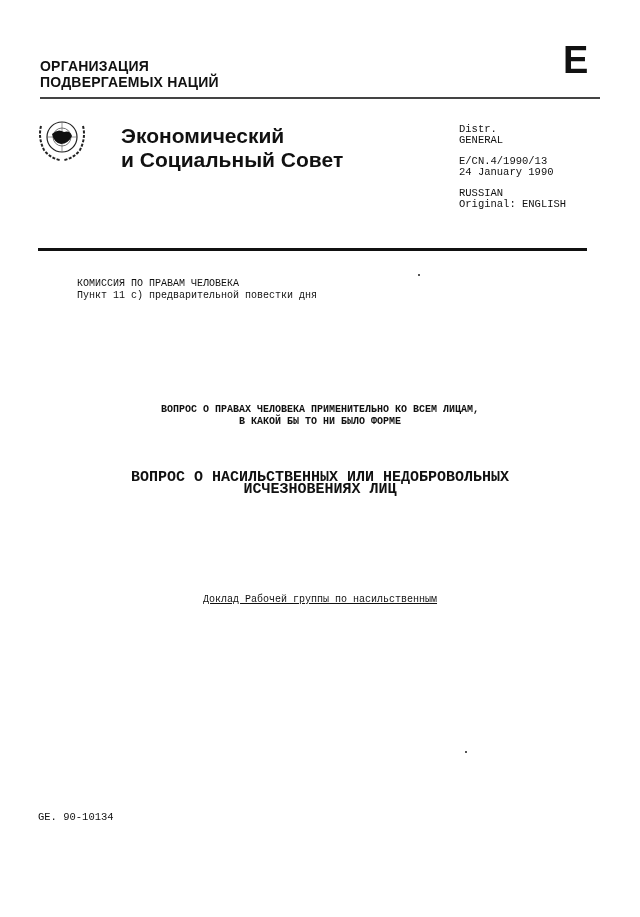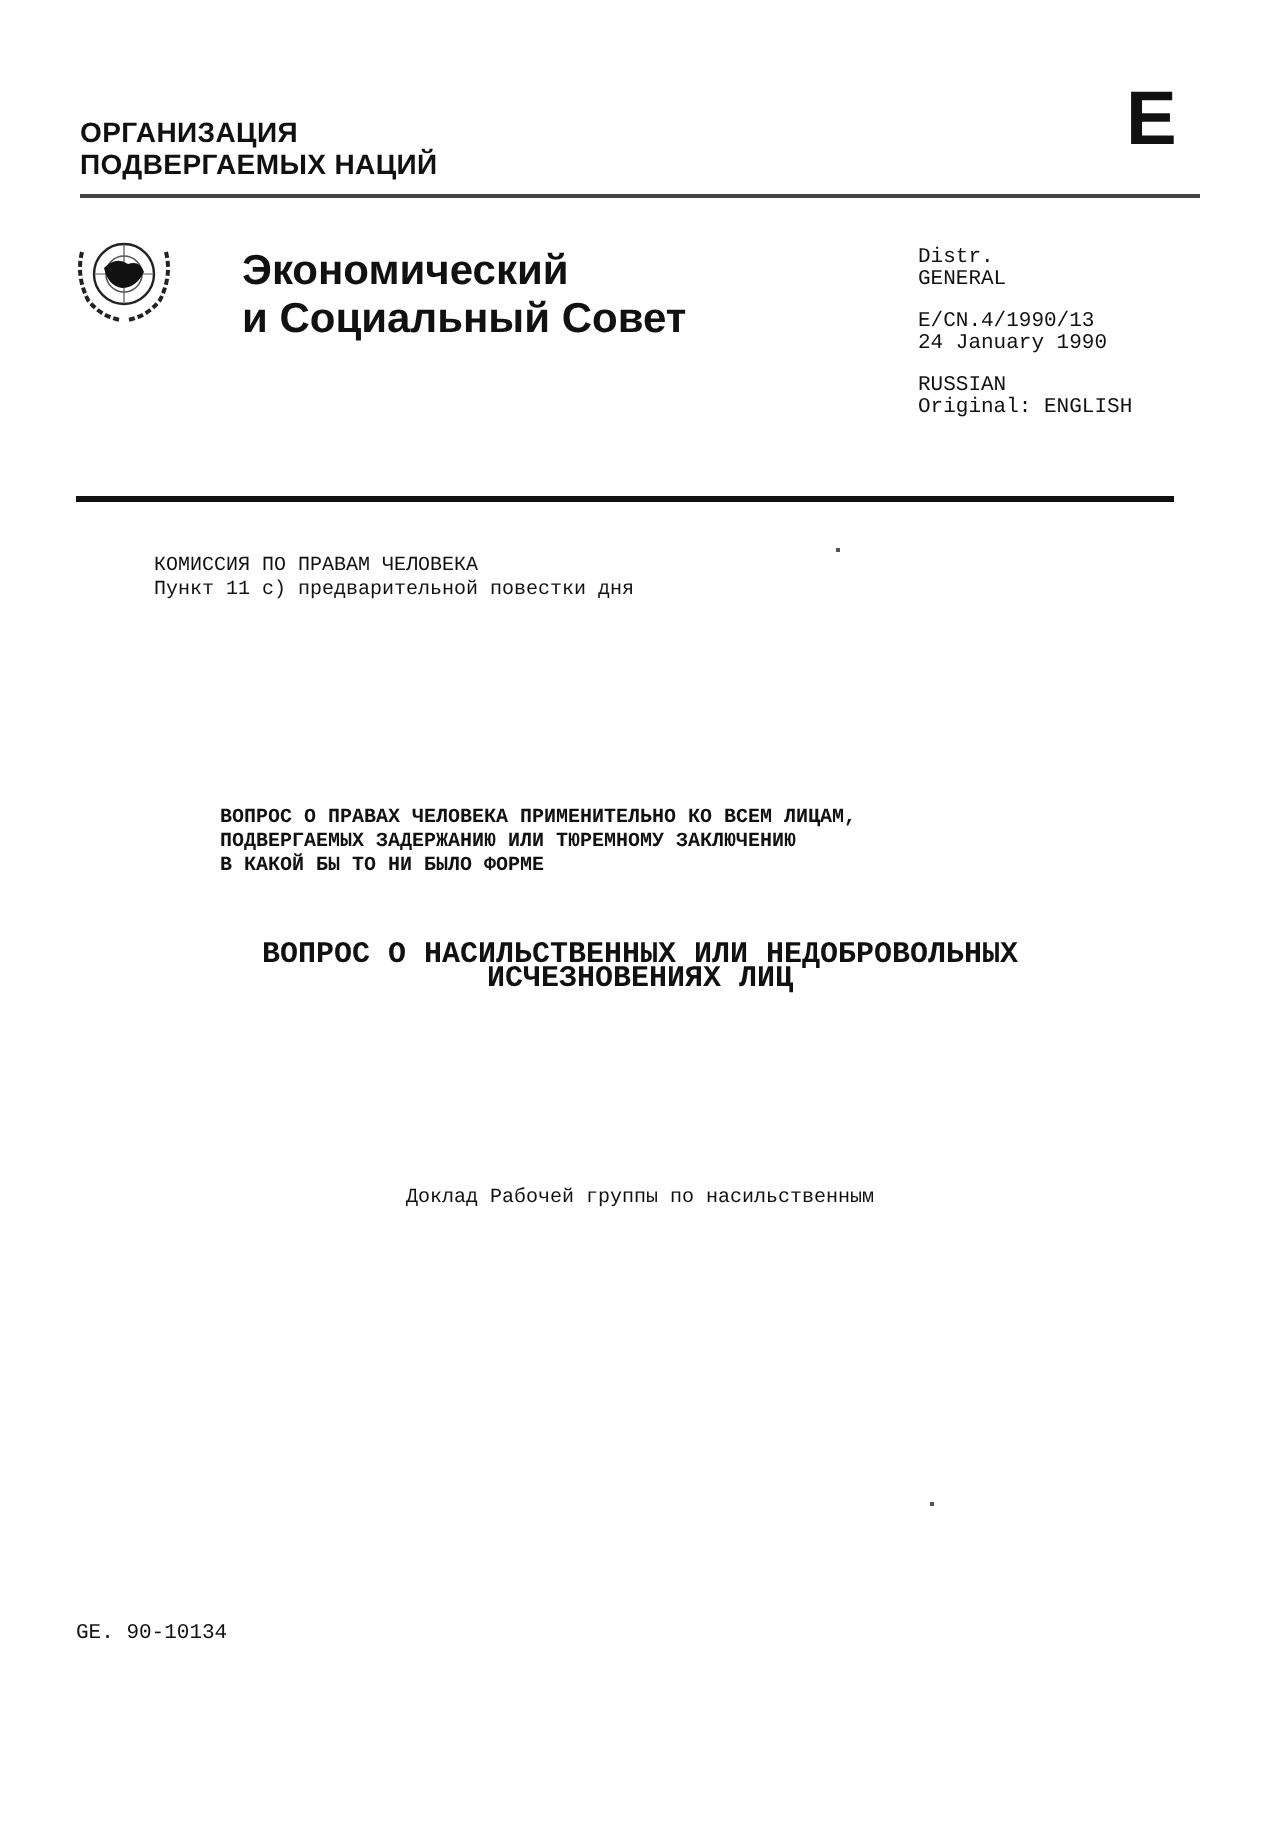--- a/index.html
+++ b/index.html
@@ -7,24 +7,24 @@
     .abs { position: absolute; }
     .org { left: 40px; top: 58px; font-family: "Liberation Sans", sans-serif; font-weight: bold; font-size: 14px; line-height: 16px; letter-spacing: 0.2px; }
     .bigE { left: 563px; top: 40px; font-family: "Liberation Sans", sans-serif; font-weight: bold; font-size: 38px; line-height: 40px; }
     .rule-thin { left: 40px; top: 97px; width: 560px; height: 2px; background: #444; }
     .emblem { left: 34px; top: 110px; width: 56px; height: 56px; }
     .council { left: 121px; top: 112px; font-family: "Liberation Sans", sans-serif; font-weight: bold; font-size: 21px; line-height: 24px; margin-top: 12px; }
     .distr { left: 459px; top: 124px; font-family: "Liberation Mono", monospace; font-size: 10.5px; line-height: 11px; }
     .distr .gap { height: 10px; }
     .rule-thick { left: 38px; top: 248px; width: 549px; height: 3px; background: #111; }
     .commission { left: 77px; top: 278px; font-family: "Liberation Mono", monospace; font-size: 10px; line-height: 12px; }
-    .title-block { left: 110px; top: 404px; width: 420px; font-family: "Liberation Mono", monospace; font-weight: bold; font-size: 10px; line-height: 12px; }
+    .title-block { left: 110px; top: 404px; width: 420px; text-align: center; font-family: "Liberation Mono", monospace; font-weight: bold; font-size: 10px; line-height: 12px; }
     .subtitle { left: 110px; top: 472px; width: 420px; text-align: center; font-family: "Liberation Mono", monospace; font-weight: bold; font-size: 15px; line-height: 12px; }
     .report { left: 170px; top: 594px; width: 300px; text-align: center; font-family: "Liberation Mono", monospace; font-size: 10px; line-height: 12px; }
-    .report span { }
+    .report span { text-decoration: underline; }
     .job { left: 38px; top: 778px; font-family: "Liberation Mono", monospace; font-size: 10.5px; line-height: 12px; margin-top: 33px; }
     .speck { width: 2px; height: 2px; background: #555; }
   </style>
 </head>
 <body>
 
 <div class="abs org">
   <div>ОРГАНИЗАЦИЯ</div>
   <div>ПОДВЕРГАЕМЫХ НАЦИЙ</div>
 </div>
@@ -65,21 +65,20 @@
 
 <div class="abs commission">
   <div>КОМИССИЯ ПО ПРАВАМ ЧЕЛОВЕКА</div>
   <div>Пункт 11 с) предварительной повестки дня</div>
 </div>
 
 <div class="abs speck" style="left:418px; top:274px;"></div>
 
 <div class="abs title-block">
   <div>ВОПРОС О ПРАВАХ ЧЕЛОВЕКА ПРИМЕНИТЕЛЬНО КО ВСЕМ ЛИЦАМ,</div>
-  <div>ПОДВЕРГАЕМЫХ ЗАДЕРЖАНИЮ ИЛИ ТЮРЕМНОМУ ЗАКЛЮЧЕНИЮ</div>
   <div>В КАКОЙ БЫ ТО НИ БЫЛО ФОРМЕ</div>
 </div>
 
 <div class="abs subtitle">ВОПРОС О НАСИЛЬСТВЕННЫХ ИЛИ НЕДОБРОВОЛЬНЫХ ИСЧЕЗНОВЕНИЯХ ЛИЦ</div>
 
 <div class="abs report">
   <div><span>Доклад Рабочей группы по насильственным</span></div>
 </div>
 
 <div class="abs speck" style="left:465px; top:751px;"></div>

